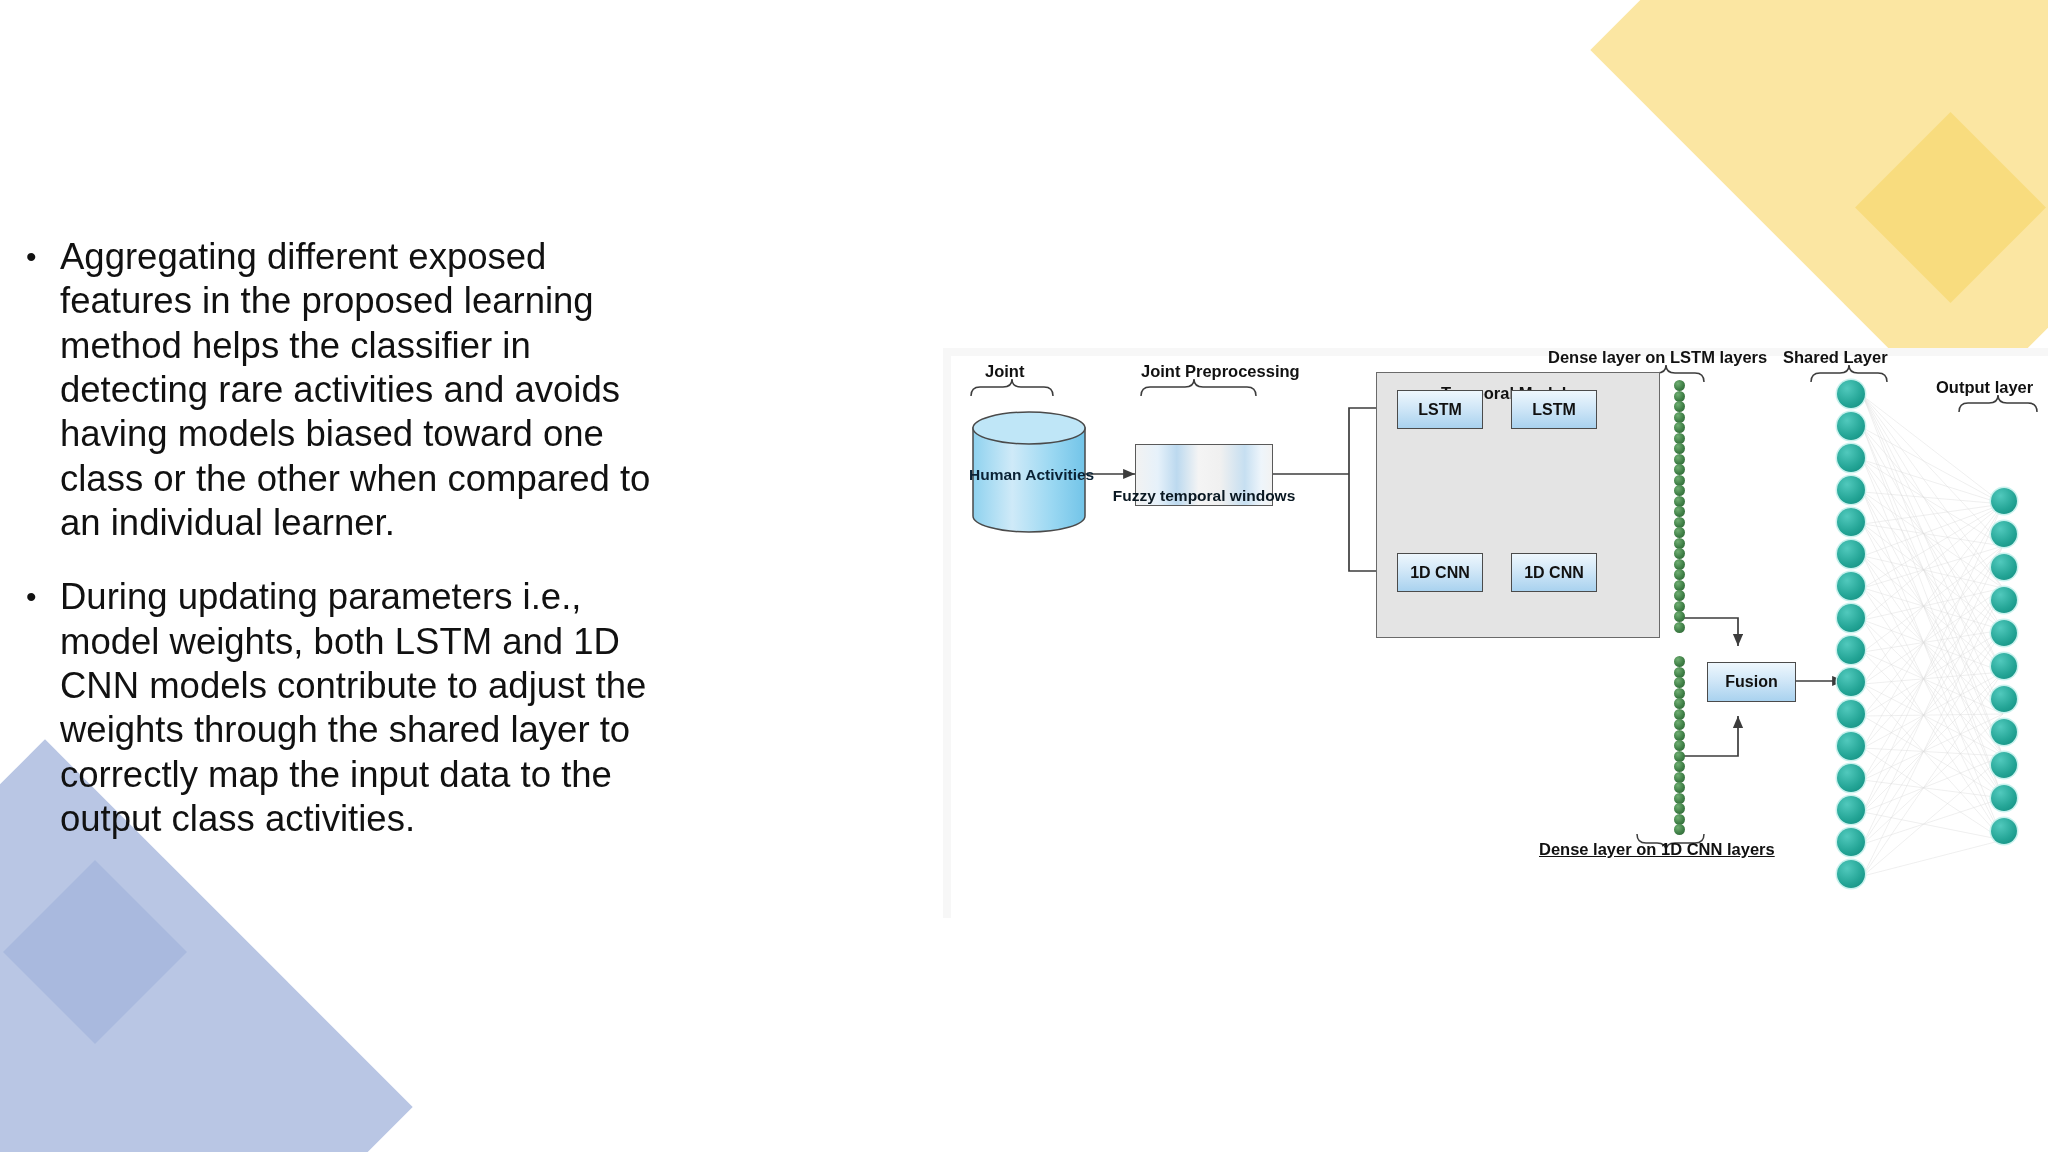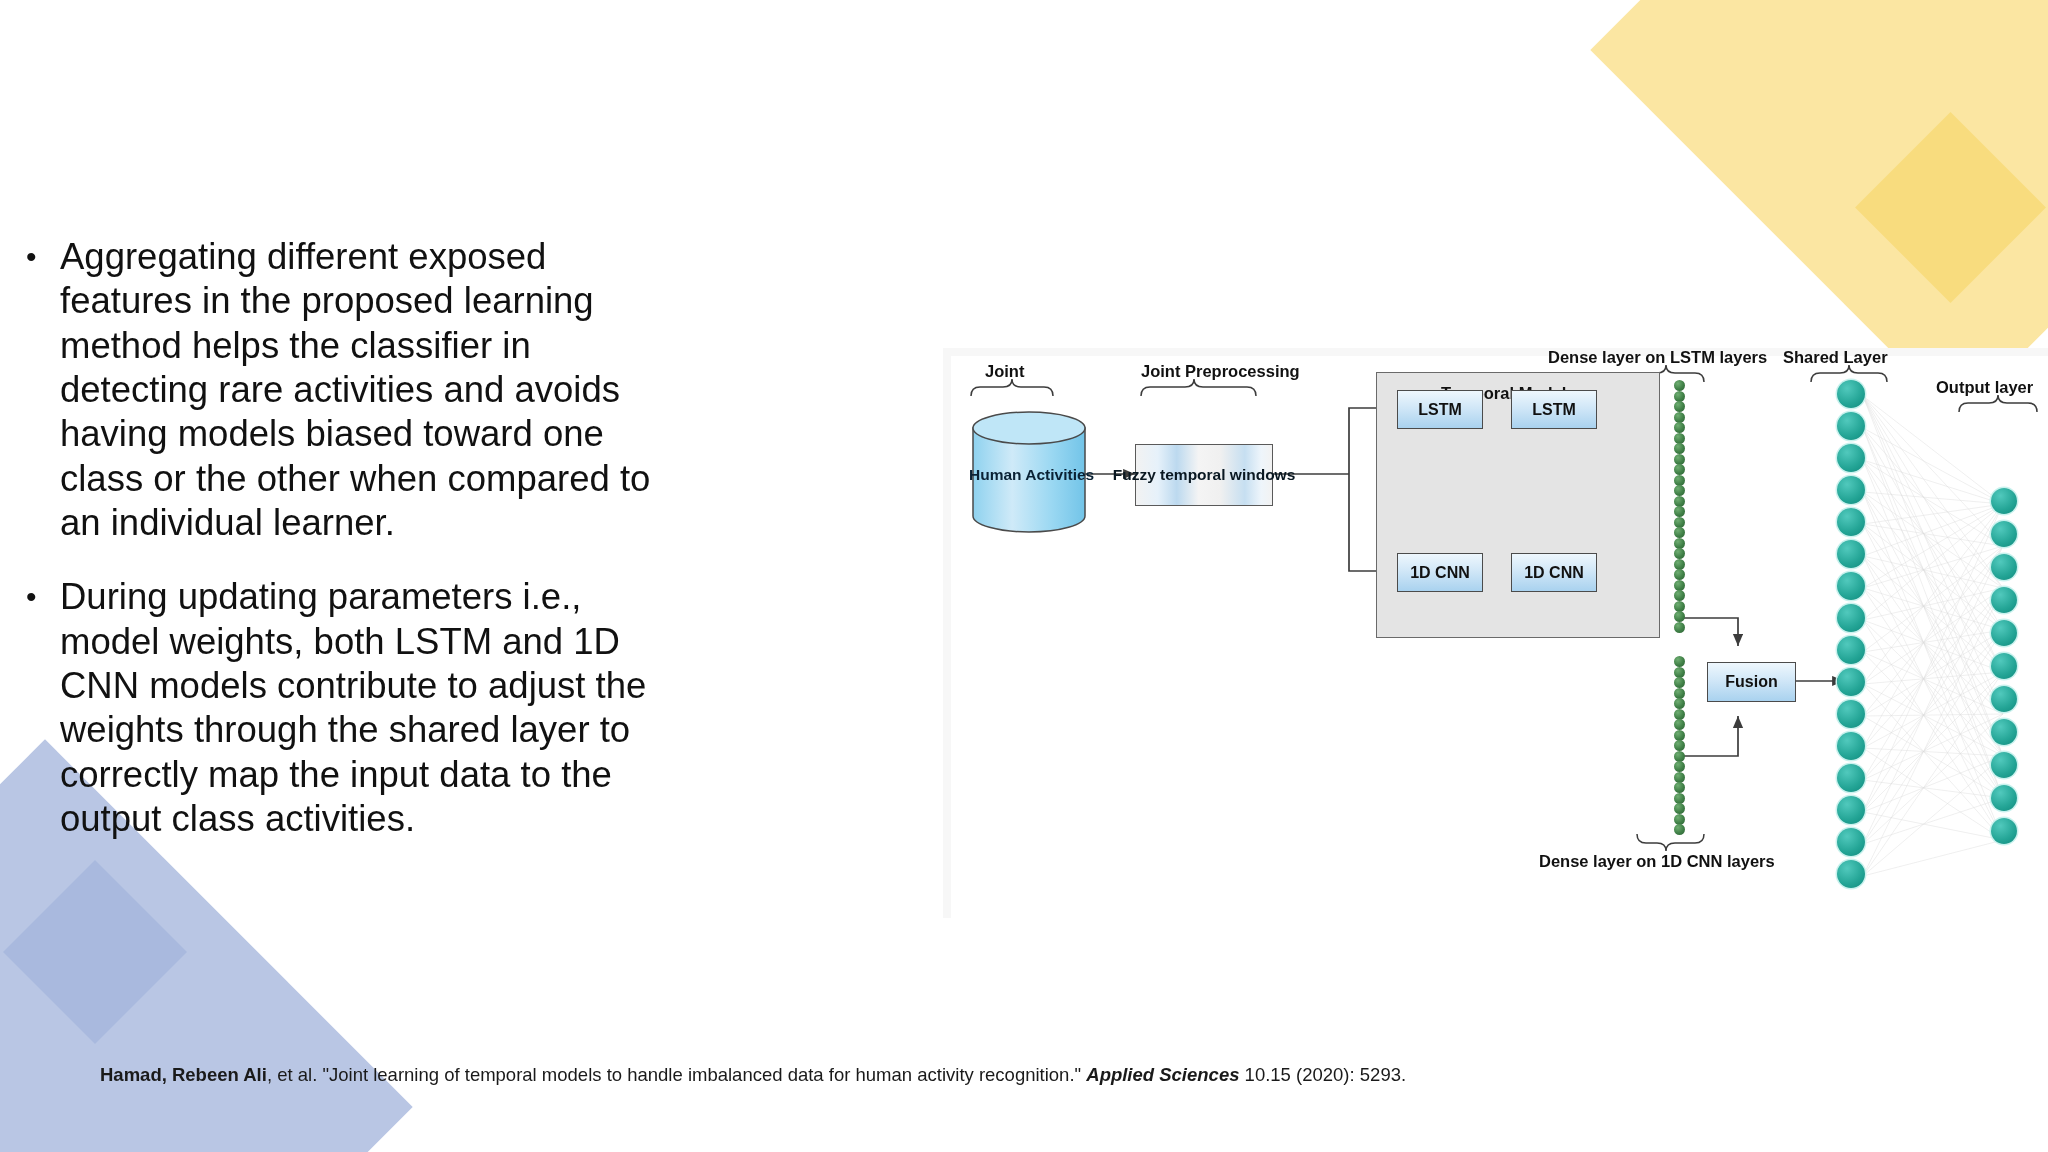--- a/index.html
+++ b/index.html
@@ -77,21 +77,21 @@
   .temporal-panel{
     position:absolute;border:1.6px solid #6a6a6a;background:#e4e4e4;
   }
   .cyl-label{
     position:absolute;font-weight:bold;font-size:15.5px;color:#0a2235;
     white-space:nowrap;
   }
   .fuzzy-box{
     position:absolute;border:1.6px solid #5a5a5a;
     background:linear-gradient(90deg,#f2f2f2 0%,#e6f1fa 16%,#bcd9ef 30%,#f4f4f4 46%,#f0f0f0 62%,#c6dff1 80%,#eef5fb 92%,#f2f2f2 100%);
-    display:flex;align-items:center;justify-content:center;
+    display:flex;align-items:flex-end;justify-content:center;
     font-weight:bold;font-size:15.5px;color:#0a1822;white-space:nowrap;
   }
   .dot-col{position:absolute;}
   .gdot{position:absolute;width:11px;height:11px;border-radius:50%;
     background:radial-gradient(circle at 35% 32%, #6fae72 0%, #3f7f46 55%, #2f6236 100%);}
   .neuron{position:absolute;width:28px;height:28px;border-radius:50%;
     background:radial-gradient(circle at 36% 30%, #51c9bd 0%, #24a596 58%, #0f8a7d 100%);
     box-shadow:0 0 0 1.5px #c9f2ee;}
   .neuron.out{width:26px;height:26px;}
 </style>
@@ -110,21 +110,20 @@
     <div class="bullet">
       <div class="dot">•</div>
       <div class="txt">Aggregating different exposed features in the proposed learning method helps the classifier in detecting rare activities and avoids having models biased toward one class or the other when compared to an individual learner.</div>
     </div>
     <div class="bullet">
       <div class="dot">•</div>
       <div class="txt">During updating parameters i.e., model weights, both LSTM and 1D CNN models contribute to adjust the weights through the shared layer to correctly map the input data to the output class activities.</div>
     </div>
   </div>
 
-  <div class="citation"><b>Hamad, Rebeen Ali</b><span>, et al. "Joint learning of temporal models to handle imbalanced data for human activity recognition." </span><i>Applied Sciences</i><span> 10.15 (2020): 5293.</span></div>
 
   <div class="figure">
     <div class="fig-inner">
 
       <svg class="fig-svg" width="1097" height="562" viewBox="0 0 1097 562">
         <defs>
           <marker id="arw" markerWidth="8" markerHeight="8" refX="7" refY="3" orient="auto">
             <path d="M0,0 L7,3 L0,6 z" fill="#3c3c3c"></path>
           </marker>
         </defs>
@@ -189,21 +188,21 @@
           <path d="M22,72 L22,160 a56,16 0 0 0 112,0 L134,72 z" fill="url(#cylg)" stroke="#4a4a4a" stroke-width="1.5"></path>
           <ellipse cx="78" cy="72" rx="56" ry="16" fill="#bfe6f7" stroke="#4a4a4a" stroke-width="1.5"></ellipse>
         </g>
       </svg>
 
       <div class="fl" style="left:34px;top:6px;">Joint</div>
       <div class="fl" style="left:190px;top:6px;">Joint Preprocessing</div>
       <div class="fl" style="left:597px;top:-8px;">Dense layer on LSTM layers</div>
       <div class="fl" style="left:832px;top:-8px;text-align:center;">Shared Layer</div>
       <div class="fl" style="left:985px;top:22px;">Output layer</div>
-      <div class="fl" style="left:588px;top:496px;">Dense layer on 1D CNN layers</div>
+      <div class="fl" style="left:588px;top:484px;text-decoration:underline;">Dense layer on 1D CNN layers</div>
 
       <div class="cyl-label" style="left:18px;top:110px;">Human Activities</div>
 
       <div class="fuzzy-box" style="left:184px;top:88px;width:136px;height:60px;">
         <span>Fuzzy temporal windows</span>
       </div>
 
       <div class="temporal-panel" style="left:425px;top:16px;width:282px;height:264px;"></div>
       <div class="fl" style="left:490px;top:28px;">Temporal Models</div>
 

